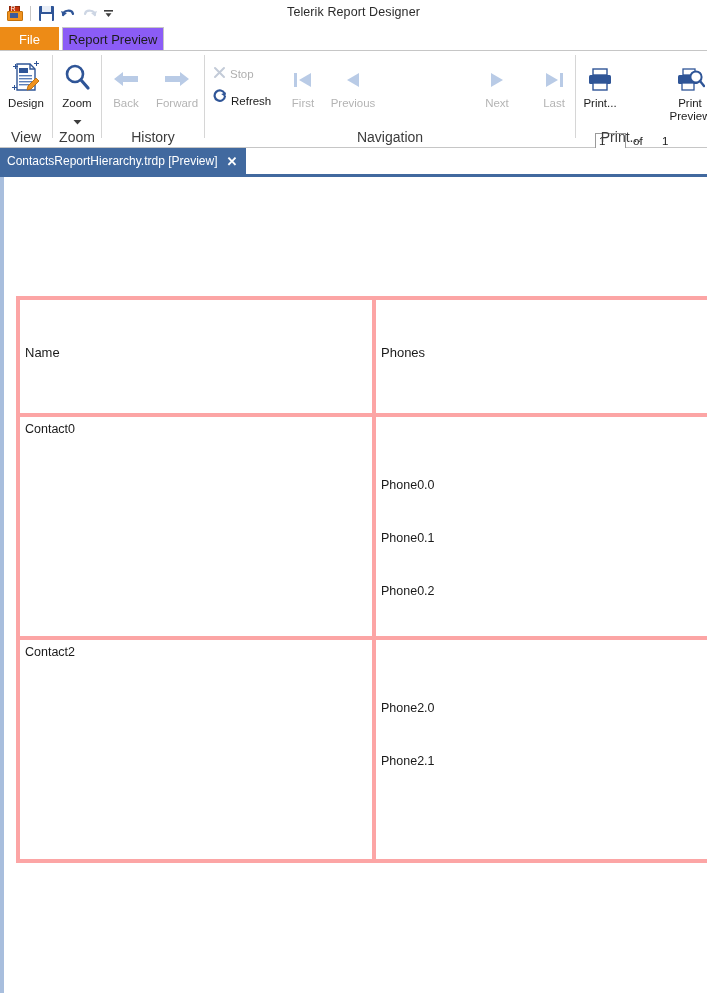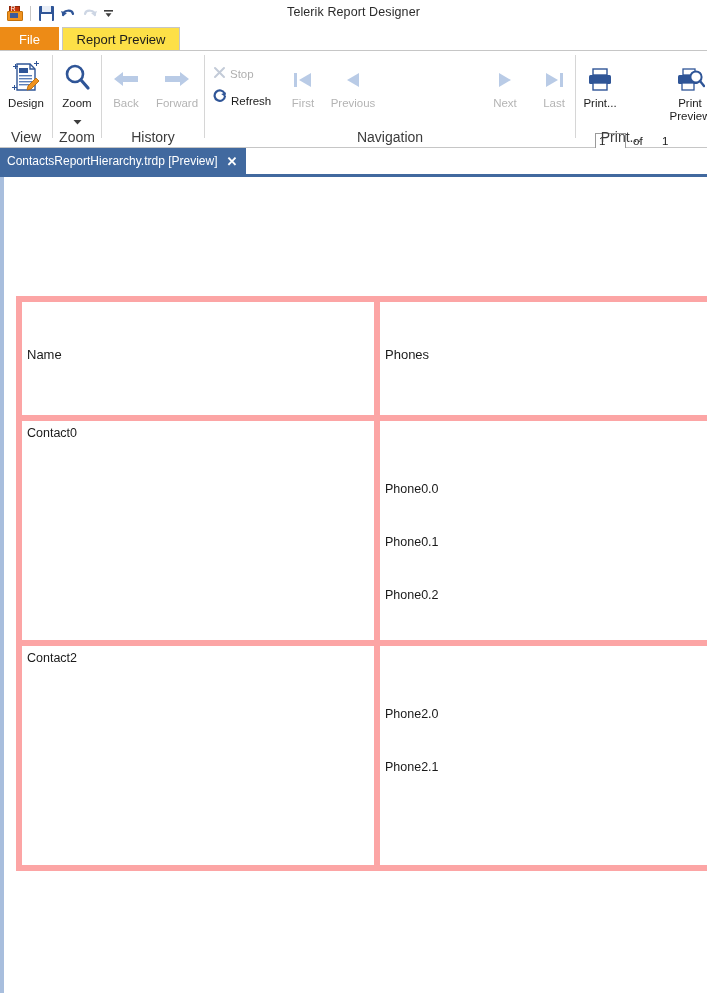--- a/index.html
+++ b/index.html
@@ -83,22 +83,22 @@
     position: absolute; left: 0; top: 27px; width: 707px; height: 24px;
     background: #ffffff;
   }
   .tab-file {
     position: absolute; left: 0; top: 0; width: 59px; height: 24px;
     background: #ed8b16; color: #ffffff;
     font-size: 13px; display: flex; align-items: center; justify-content: center;
     cursor: default;
   }
   .tab-preview {
-    position: absolute; left: 62px; top: 0px; width: 118px; height: 24px;
-    background: #fde047; color: #1c1c1c;
+    position: absolute; left: 62px; top: 0px; width: 102px; height: 24px;
+    background: #8b5cf6; color: #1c1c1c;
     border: 1px solid #c6c6c6; border-bottom: none;
     box-sizing: border-box;
     font-size: 13px; display: flex; align-items: center; justify-content: center;
     cursor: default;
   }
 
   
   .ribbon {
     position: absolute; left: 0; top: 50px; width: 707px; height: 98px;
     background: #ffffff;
@@ -175,21 +175,21 @@
     background: #ffffff;
   }
 
   table.report {
     position: absolute; left: 8px; top: 119px;
     border-collapse: collapse;
     table-layout: fixed;
     width: 687px;
   }
   table.report td {
-    border: 6px solid #fca5a5;
+    border: 4px solid #fca5a5;
     vertical-align: top;
     padding: 4px;
     font-size: 12.5px;
     color: #1a1a1a;
   }
   td.c-name { width: 344px; }
   td.c-phone { width: 343px; }
 
   .hdr-cell { height: 105px; position: relative; }
   .hdr-cell .lbl {
@@ -362,21 +362,21 @@
               <path d="M19 7 L19 21 L7 14 Z" fill="#b9cbe6"></path>
             </svg>
           </div>
           <div class="txt dim">Previous</div>
         </div>
 
         <div class="pagebox">1</div>
         <div class="of-lbl">of</div>
         <div class="total-lbl">1</div>
 
-        <div class="big-btn" style="left:276px; width:48px;justify-content:center;">
+        <div class="big-btn" style="left:268px; width:48px;justify-content:center;">
           <div class="icn">
             <svg width="26" height="28" viewBox="0 0 26 28">
               <path d="M7 7 L7 21 L19 14 Z" fill="#b9cbe6"></path>
             </svg>
           </div>
           <div class="txt dim">Next</div>
         </div>
 
         <div class="big-btn" style="left:325px; width:48px;">
           <div class="icn">

